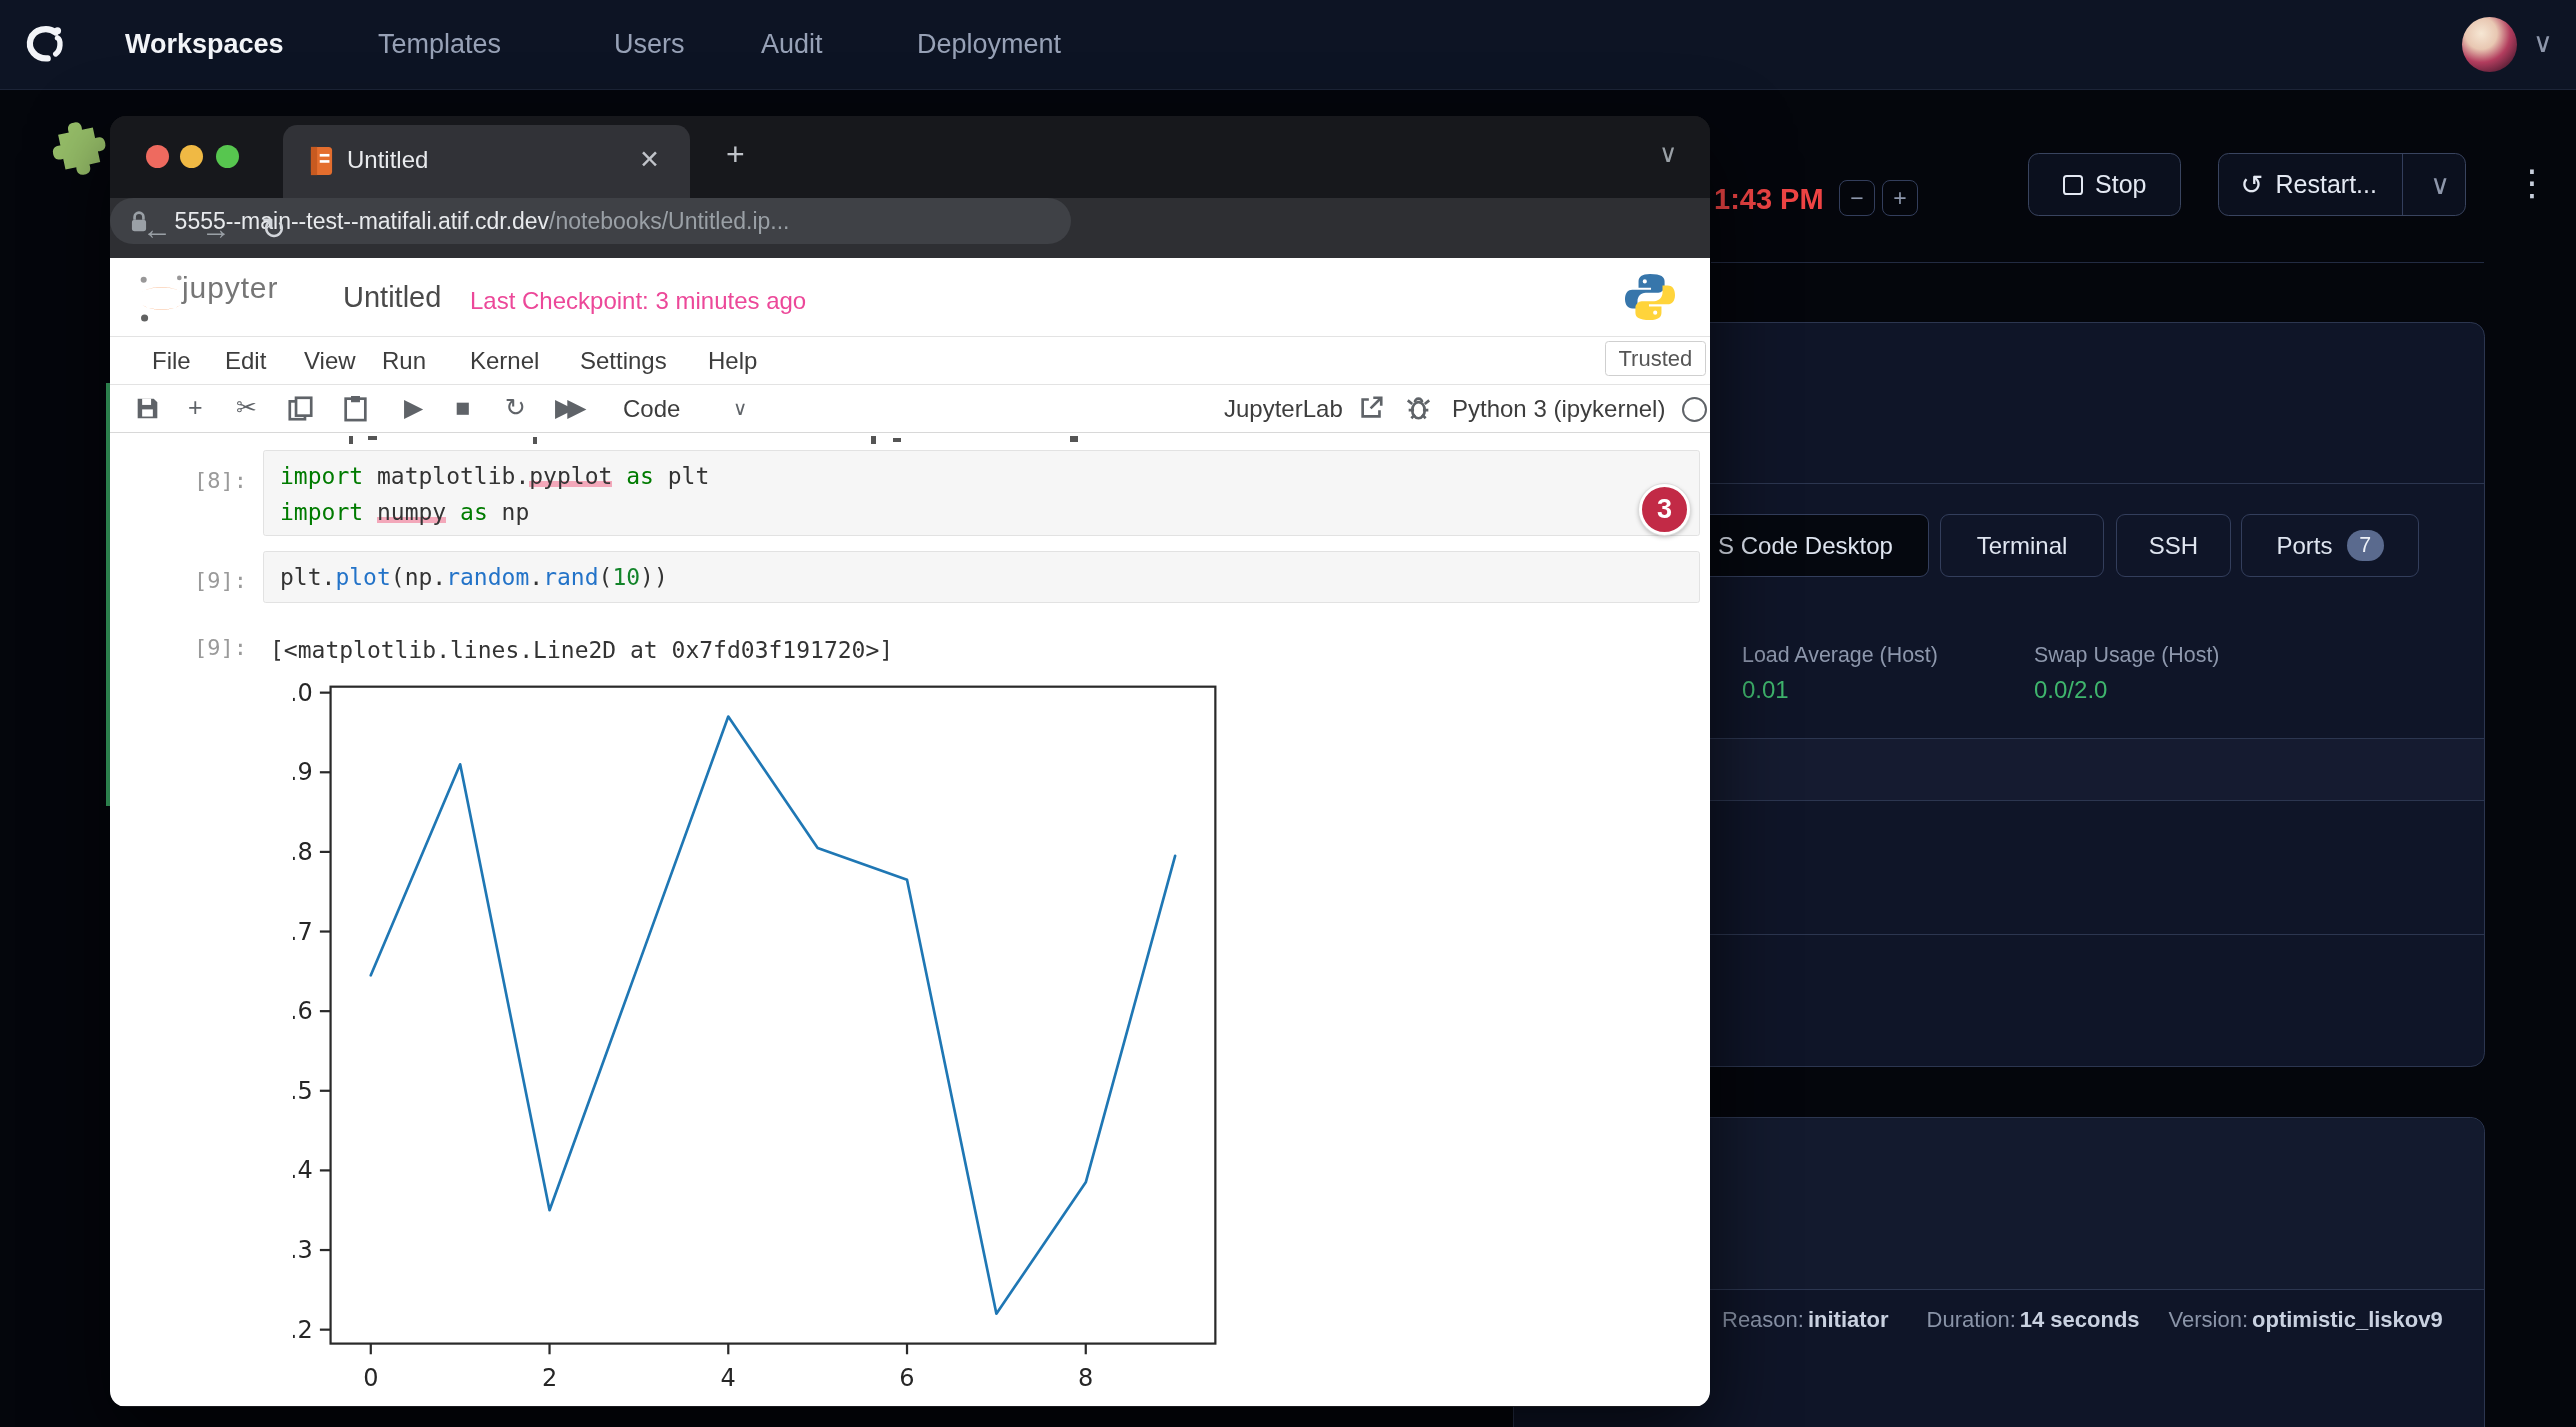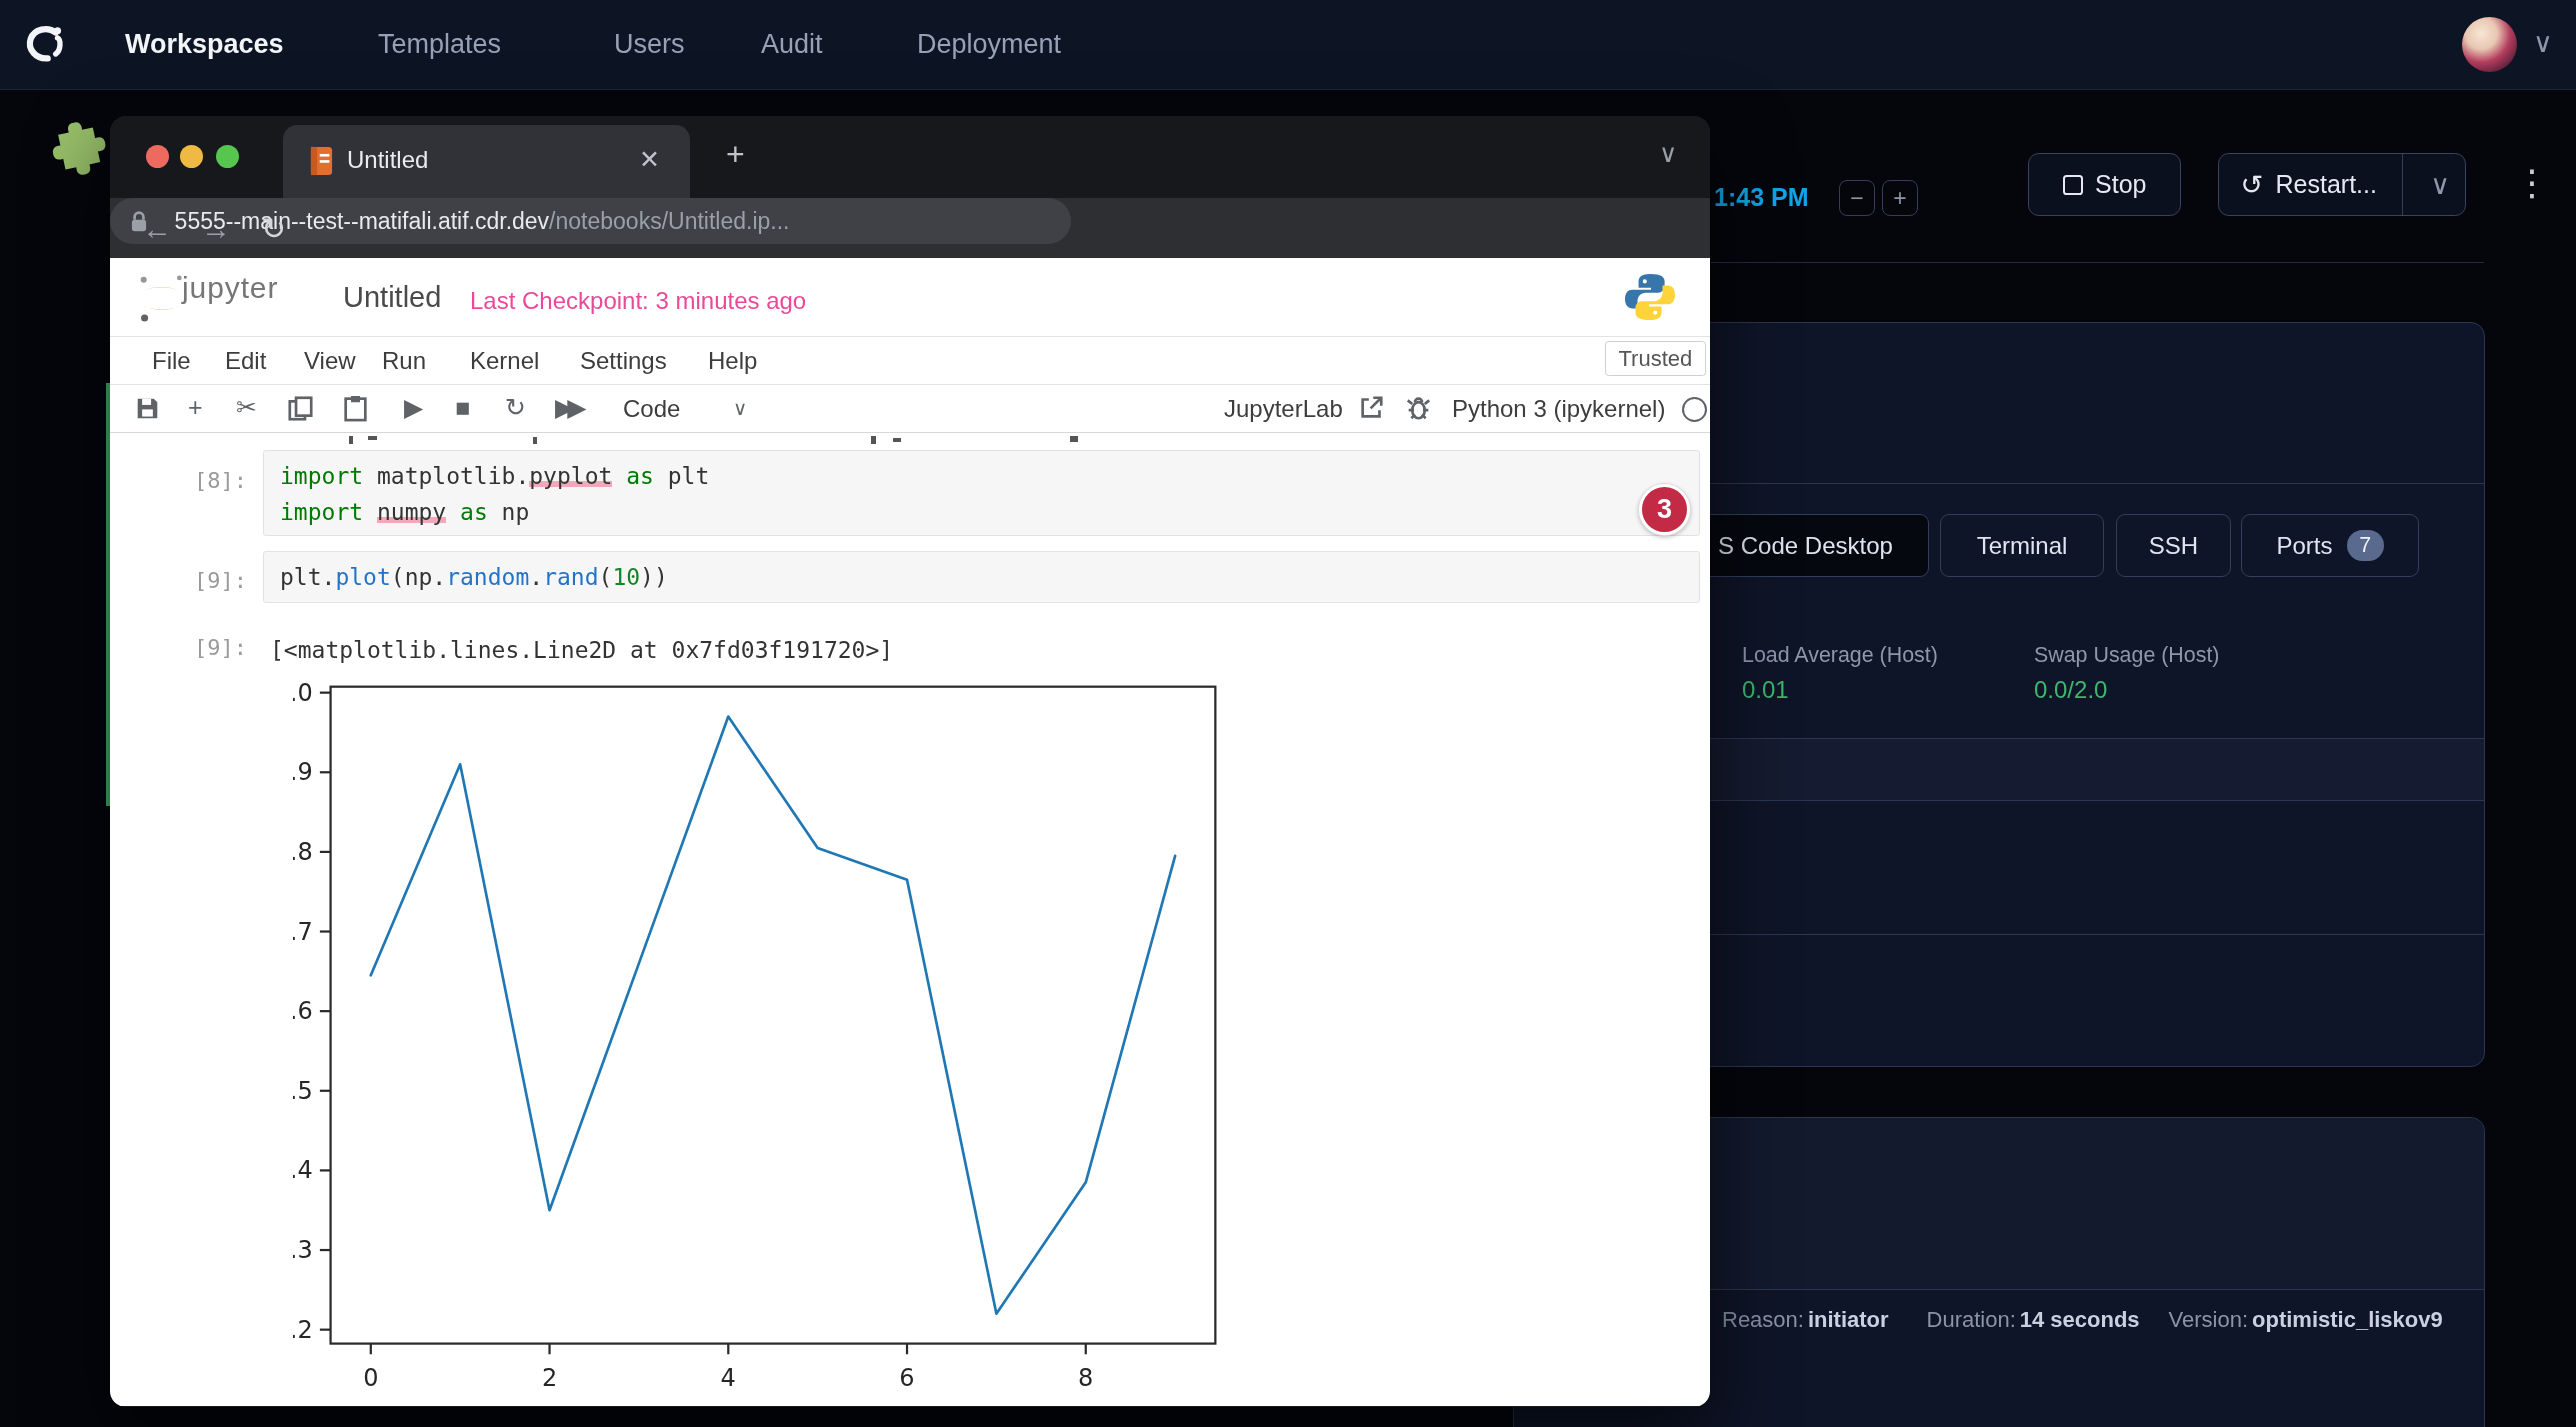--- a/index.html
+++ b/index.html
@@ -84,21 +84,21 @@
     <div id="nav-avatar" class="abs" style="left:2462px"></div>
     <div class="chev abs" style="left:2533px;top:27px">∨</div>
   </div>
 
   <svg class="abs" style="left:39px;top:123px;transform:rotate(-12deg)" width="71" height="71" viewBox="0 0 64 64">
     <path fill="#97bf69" d="M22 8h10c0 0-2-8 6-8s6 8 6 8h10v10c0 0 8-2 8 6s-8 6-8 6v10H44c0 0 2 8-6 8s-6-8-6-8H22V30c0 0-8 2-8-6s8-6 8-6V8z"></path>
   </svg>
 
   <div class="abs" style="left:1711px;top:262px;width:773px;height:0.9px;background:#222b42"></div>
 
-  <div class="abs" style="left:1714px;top:183px;color:#0ea5e9;font-size:25px;font-weight:600">1:43 PM</div>
+  <div class="abs" style="left:1714px;top:183px;color:#ef4444;font-size:29px;font-weight:600">1:43 PM</div>
   <div class="mini-btn abs" style="left:1839px;top:180px">−</div>
   <div class="mini-btn abs" style="left:1882px;top:180px">+</div>
 
   <div class="dash-btn abs" style="left:2028px;top:153px;width:151px;height:61px">
     <span class="sq-icon"></span>
     <span>Stop</span>
   </div>
   <div class="dash-btn abs" style="left:2218px;top:153px;width:246px;height:61px;padding:0;justify-content:flex-start">
     <span style="margin-left:21.4px;font-size:27px">↺</span>
     <span>Restart...</span>

